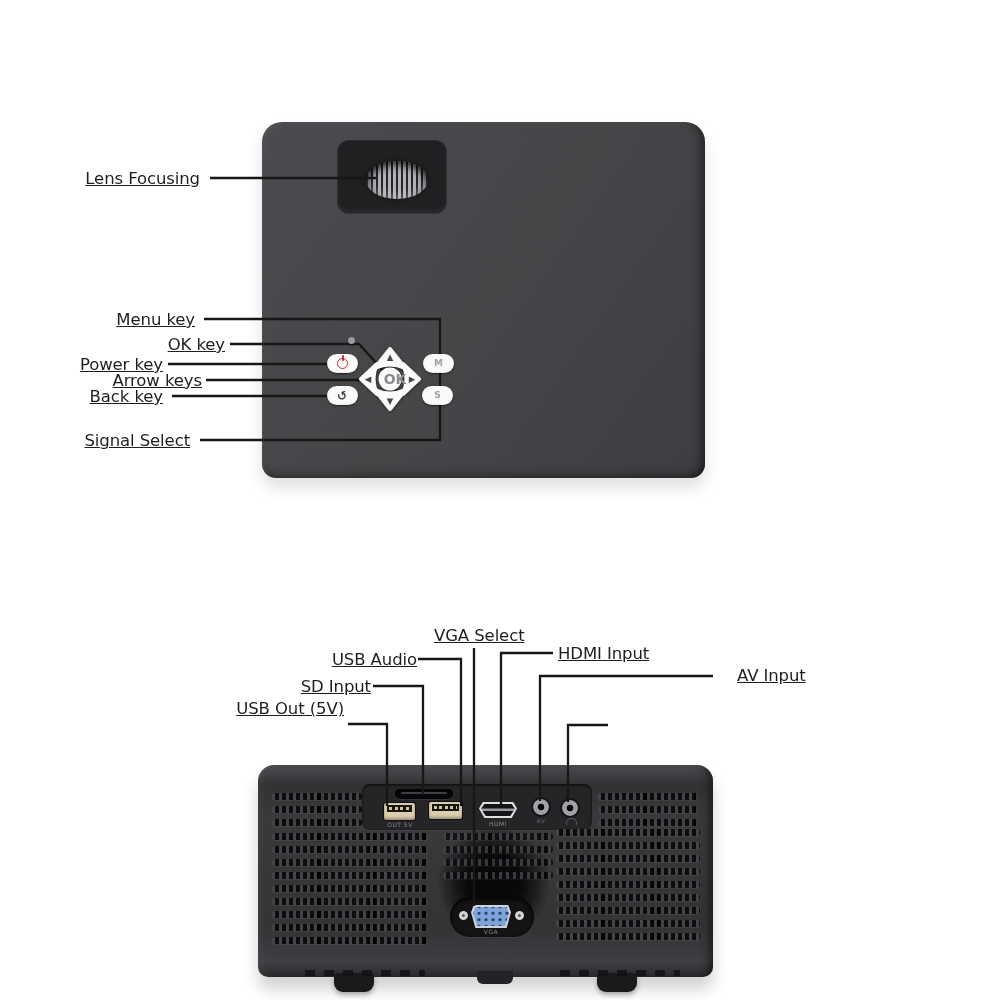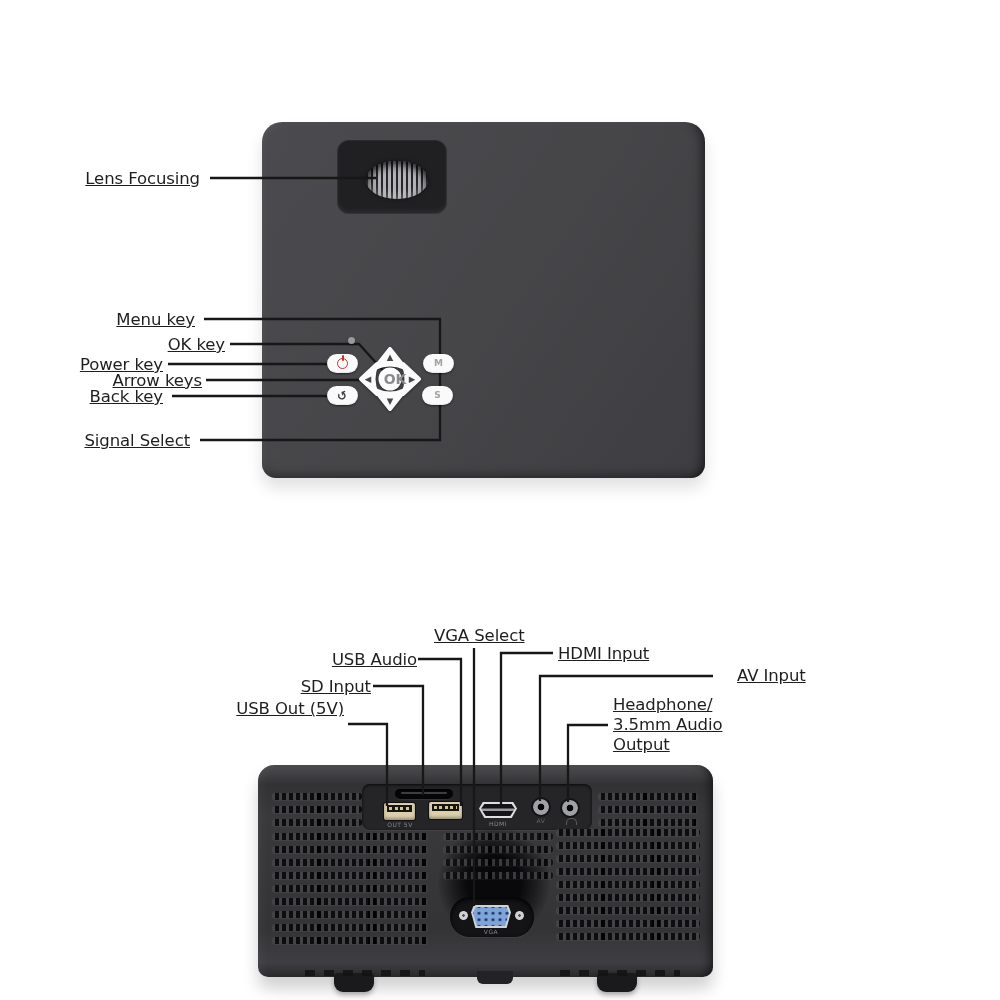--- a/index.html
+++ b/index.html
@@ -250,18 +250,13 @@
     <div id="notches-l" class="abs notches"></div>
     <div id="notches-r" class="abs notches"></div>
   </div>
 
   <div class="callout-label" style="left:434px;top:626px;">VGA Select</div>
   <div class="callout-label r" style="right:583px;top:650px;">USB Audio</div>
   <div class="callout-label r" style="right:629px;top:677px;">SD Input</div>
   <div class="callout-label r" style="right:656px;top:699px;">USB Out (5V)</div>
   <div class="callout-label" style="left:558px;top:644px;">HDMI Input</div>
   <div class="callout-label" style="left:717px;top:666px;margin-left:20px;">AV Input</div>
-  <div class="callout-label" style="left:613px;top:695px;line-height:20px;">
-    <div>Headphone/</div>
-    <div>3.5mm Audio</div>
-    <div>Output</div>
-  </div>
 </div>
 
 </body></html>

